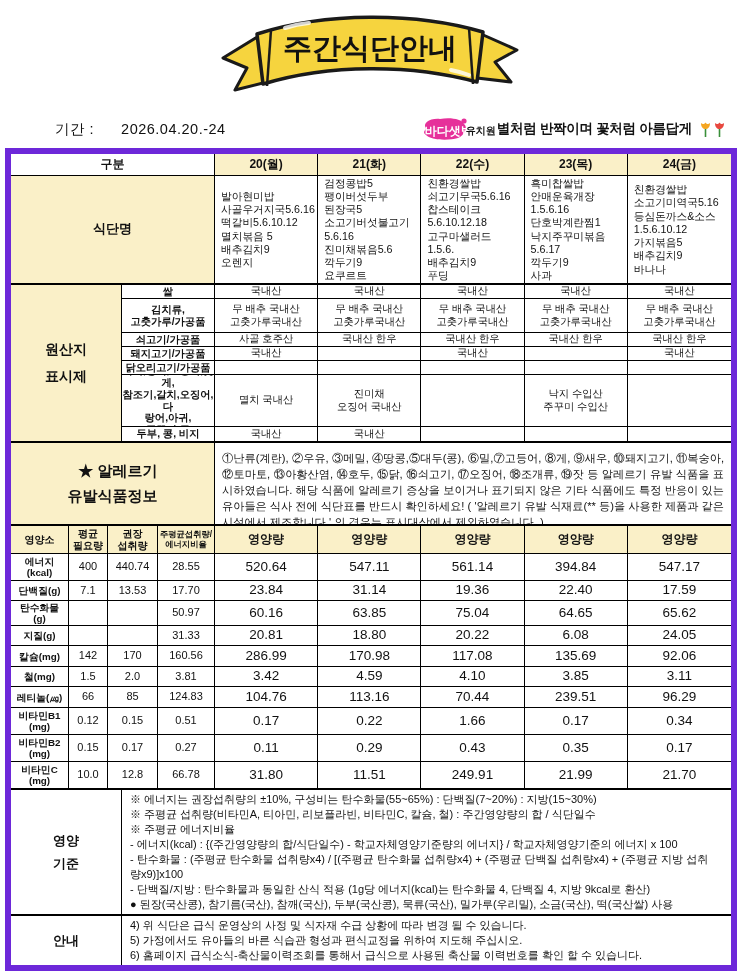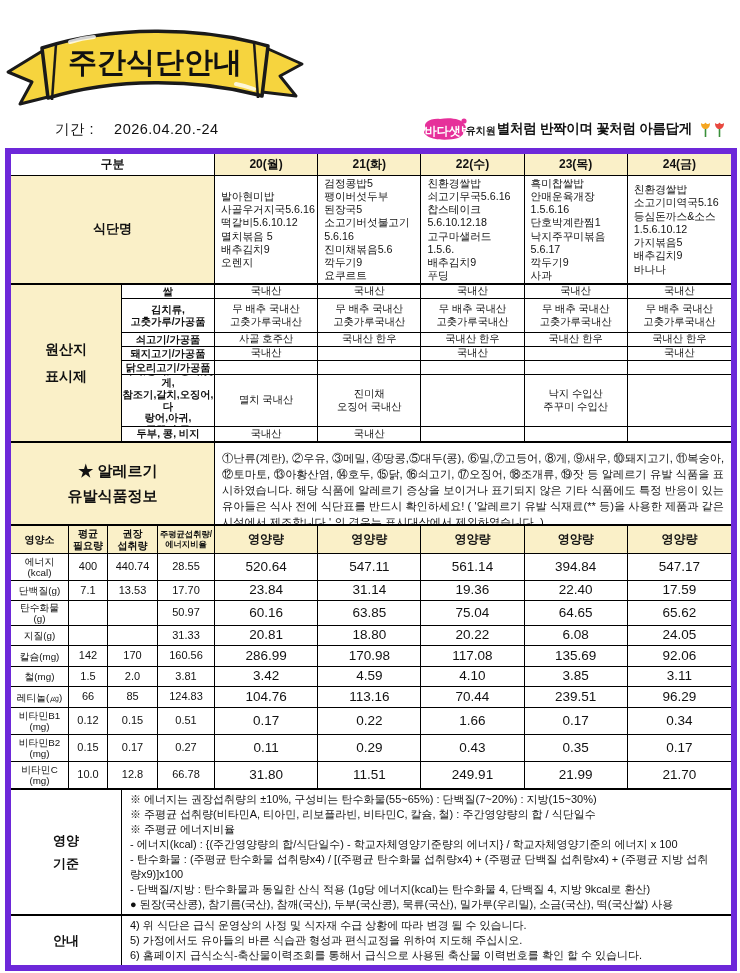--- a/index.html
+++ b/index.html
@@ -1,27 +1,27 @@
 <!DOCTYPE html>
 <html><head>
 <meta charset="utf-8">
 <style>
   * { box-sizing: border-box; margin: 0; padding: 0; }
   body { width: 740px; height: 973px; background: #fff; color: #111;
          font-family: "Liberation Sans", sans-serif; }
   .page { position: relative; width: 740px; height: 973px; overflow: hidden; }
 
   
-  .banner-wrap { display: flex; justify-content: flex-start; padding-top: 20px; height: 112px; }
+  .banner-wrap { display: flex; justify-content: center; padding-top: 6px; height: 112px; }
 
   
   .meta-row { display: flex; align-items: center; justify-content: space-between;
               padding: 0 14px 0 55px; height: 30px; margin-top: 2px; }
   .period { font-size: 14.5px; letter-spacing: .5px; }
-  .period .lbl { margin-right: 20px; }
+  .period .lbl { margin-right: 27px; }
   .brand { display: flex; align-items: center; gap: 5px; }
   .logo { position: relative; width: 72px; height: 24px; }
   .logo svg { position: absolute; left: 0; top: 0; }
   .logo .t1 { position: absolute; left: 5px; top: 6px; font-size: 12px; font-weight: bold; color: #fff; white-space: nowrap; }
   .logo .t2 { position: absolute; left: 46px; top: 7px; font-size: 10px; font-weight: bold; color: #111; white-space: nowrap; }
   .slogan { font-weight: bold; font-size: 13.5px; letter-spacing: -0.3px; }
   .tulips { display: inline-flex; gap: 1px; margin-left: 2px; }
 
   
   .sheet { margin: 4px 3px 0 5px; border: 6px solid #6d28d9; background: #fff; }
@@ -50,21 +50,21 @@
   .g-allergy { grid-template-columns: 204px 1fr; grid-template-rows: 82px; }
   .al-label { font-size: 15px; font-weight: bold; line-height: 1.65; text-align: right; }
   .al-text { font-size: 11.2px; line-height: 15.9px; padding: 8px 7px; text-align: justify;
              word-break: break-all; align-items: flex-start; }
 
   .g-nut { grid-template-columns: 58px 39px 50px 57px repeat(5, 1fr);
            grid-template-rows: 28px 27px 20px 25px 20px 21px 20px 21px 27px 27px 27px; }
   .nh { font-size: 10px; font-weight: bold; line-height: 11.5px; }
   .nh-w { font-size: 8.3px; font-weight: bold; line-height: 9.5px; }
   .nh-a { font-size: 12px; font-weight: bold; }
-  .nl { font-size: 9.8px; font-weight: normal; line-height: 11px; }
+  .nl { font-size: 9.8px; font-weight: bold; line-height: 11px; }
   .nv { font-size: 11px; }
   .nd { font-size: 13.5px; }
 
   .g-std { grid-template-columns: 111px 1fr; }
   .sec-label { font-size: 13px; font-weight: bold; line-height: 1.8; }
   .std-text { display: block; text-align: left; padding: 2px 15px 2px 8px; }
   .std-text div { font-size: 11px; line-height: 15px; white-space: normal; }
   .g-note { grid-template-columns: 111px 1fr; }
 </style>
 </head>

